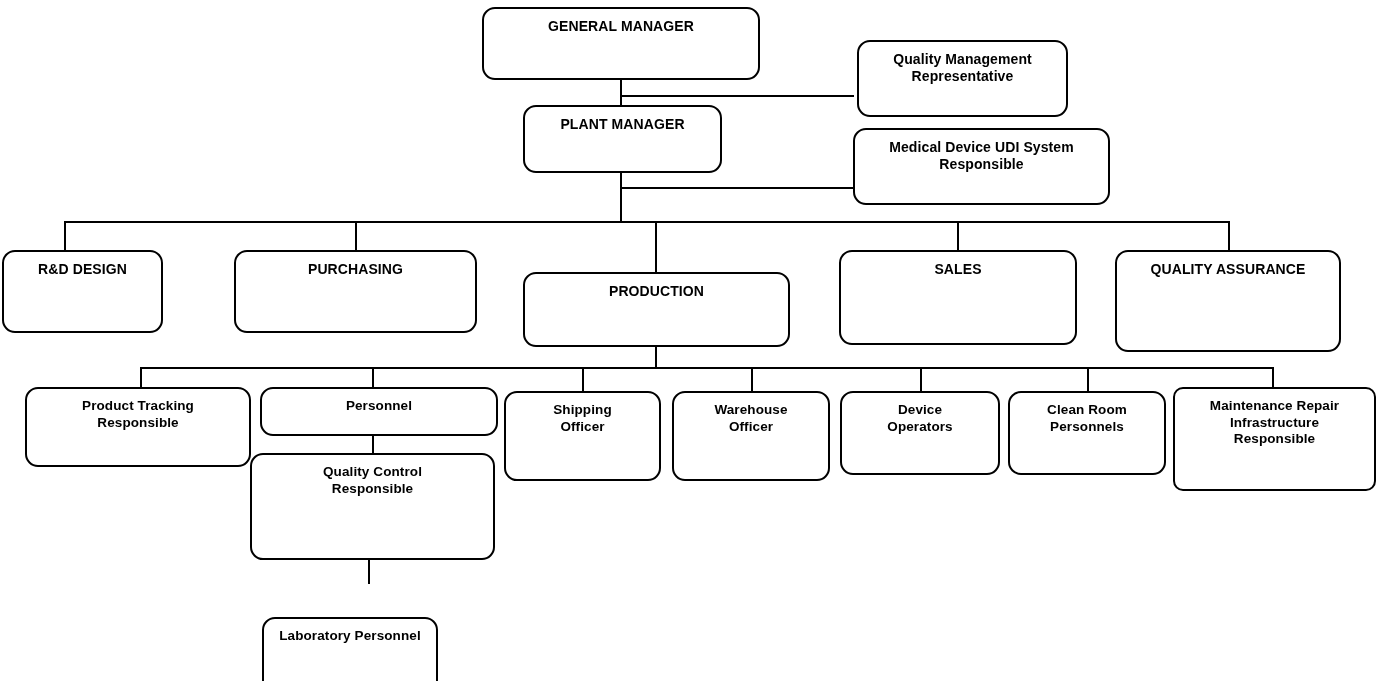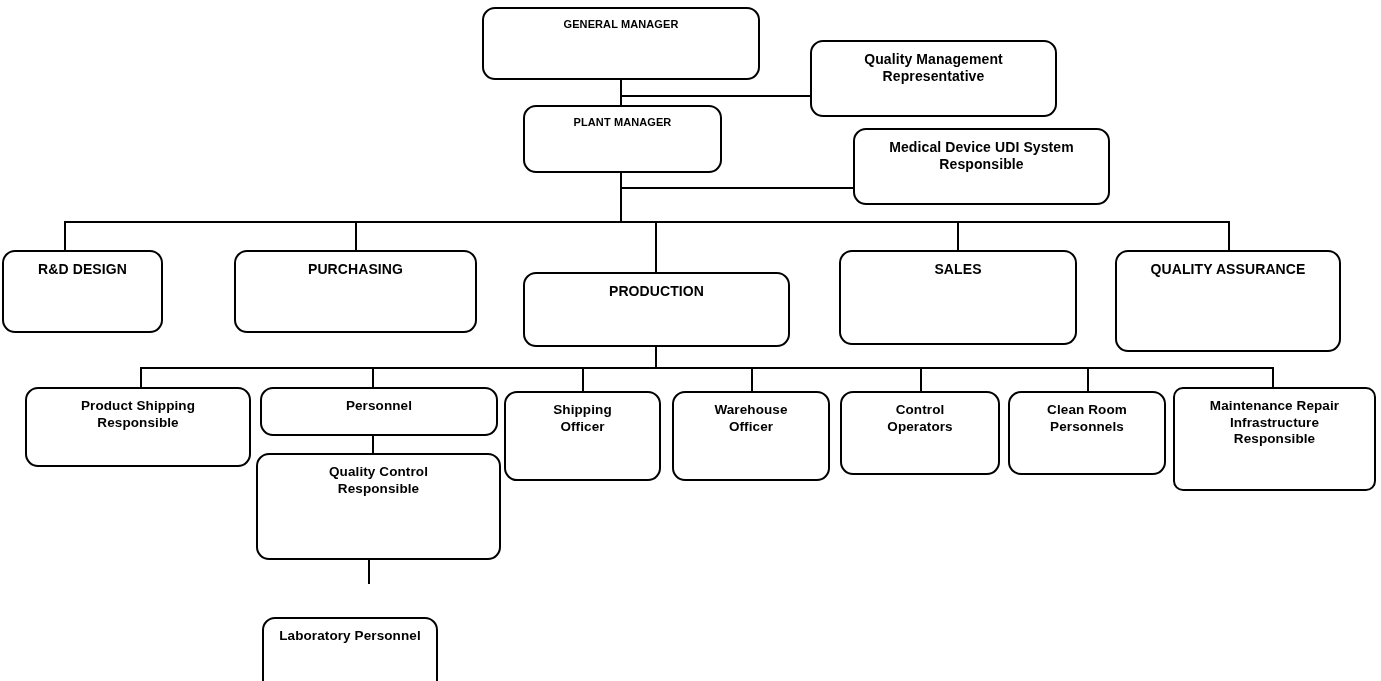--- a/index.html
+++ b/index.html
@@ -32,21 +32,21 @@
   }
   .node-label {
     display: block;
     width: 100%;
     font-weight: bold;
     color: #000000;
     line-height: 1.24;
     letter-spacing: 0.1px;
     white-space: pre-line;
   }
-  .lvl-top .node-label { font-size: 11px; }
+  .lvl-top .node-label { font-size: 14px; }
   .lvl-mid .node-label { font-size: 14px; }
   .lvl-side .node-label { font-size: 14px; }
   .lvl-leaf .node-label { font-size: 13.5px; }
 
   .conn {
     position: absolute;
     background: #000000;
     z-index: 1;
   }
   .conn.v { width: 2px; }
@@ -87,21 +87,21 @@
   <div class="conn thin-v" style="left:1272px; top:367px; height:22px;"></div>
 
   <div class="conn thin-v" style="left:372px; top:436px; height:19px;"></div>
 
   <div class="conn thin-v" style="left:368px; top:560px; height:24px;"></div>
 
   <div class="node lvl-top" style="left:482px; top:7px; width:278px; height:73px;">
     <span class="node-label">GENERAL MANAGER</span>
   </div>
 
-  <div class="node lvl-side" style="left:810px; top:40px; width:247px; height:77px;">
+  <div class="node lvl-side" style="left:857px; top:40px; width:211px; height:77px;">
     <span class="node-label">Quality Management
 Representative</span>
   </div>
 
   <div class="node lvl-top" style="left:523px; top:105px; width:199px; height:68px;">
     <span class="node-label">PLANT MANAGER</span>
   </div>
 
   <div class="node lvl-side" style="left:853px; top:128px; width:257px; height:77px;">
     <span class="node-label">Medical Device UDI System
@@ -122,55 +122,55 @@
 
   <div class="node lvl-mid" style="left:839px; top:250px; width:238px; height:95px;">
     <span class="node-label">SALES</span>
   </div>
 
   <div class="node lvl-mid" style="left:1115px; top:250px; width:226px; height:102px;">
     <span class="node-label">QUALITY ASSURANCE</span>
   </div>
 
   <div class="node lvl-leaf" style="left:25px; top:387px; width:226px; height:80px;">
-    <span class="node-label">Product Shipping
+    <span class="node-label">Product Tracking
 Responsible</span>
   </div>
 
   <div class="node lvl-leaf" style="left:260px; top:387px; width:238px; height:49px;">
     <span class="node-label">Personnel</span>
   </div>
 
   <div class="node lvl-leaf" style="left:504px; top:391px; width:157px; height:90px;">
     <span class="node-label">Shipping
 Officer</span>
   </div>
 
   <div class="node lvl-leaf" style="left:672px; top:391px; width:158px; height:90px;">
     <span class="node-label">Warehouse
 Officer</span>
   </div>
 
   <div class="node lvl-leaf" style="left:840px; top:391px; width:160px; height:84px;">
-    <span class="node-label">Control
+    <span class="node-label">Device
 Operators</span>
   </div>
 
   <div class="node lvl-leaf" style="left:1008px; top:391px; width:158px; height:84px;">
     <span class="node-label">Clean Room
 Personnels</span>
   </div>
 
   <div class="node lvl-leaf" style="left:1173px; top:387px; width:203px; height:104px;border-radius:10px;">
     <span class="node-label">Maintenance Repair
 Infrastructure
 Responsible</span>
   </div>
 
-  <div class="node lvl-leaf" style="left:250px; top:453px; width:245px; height:107px;margin-left:6px;">
+  <div class="node lvl-leaf" style="left:250px; top:453px; width:245px; height:107px;">
     <span class="node-label">Quality Control
 Responsible</span>
   </div>
 
   <div class="node lvl-leaf" style="left:262px; top:617px; width:176px; height:95px;">
     <span class="node-label">Laboratory Personnel</span>
   </div>
 
 </div>
 

